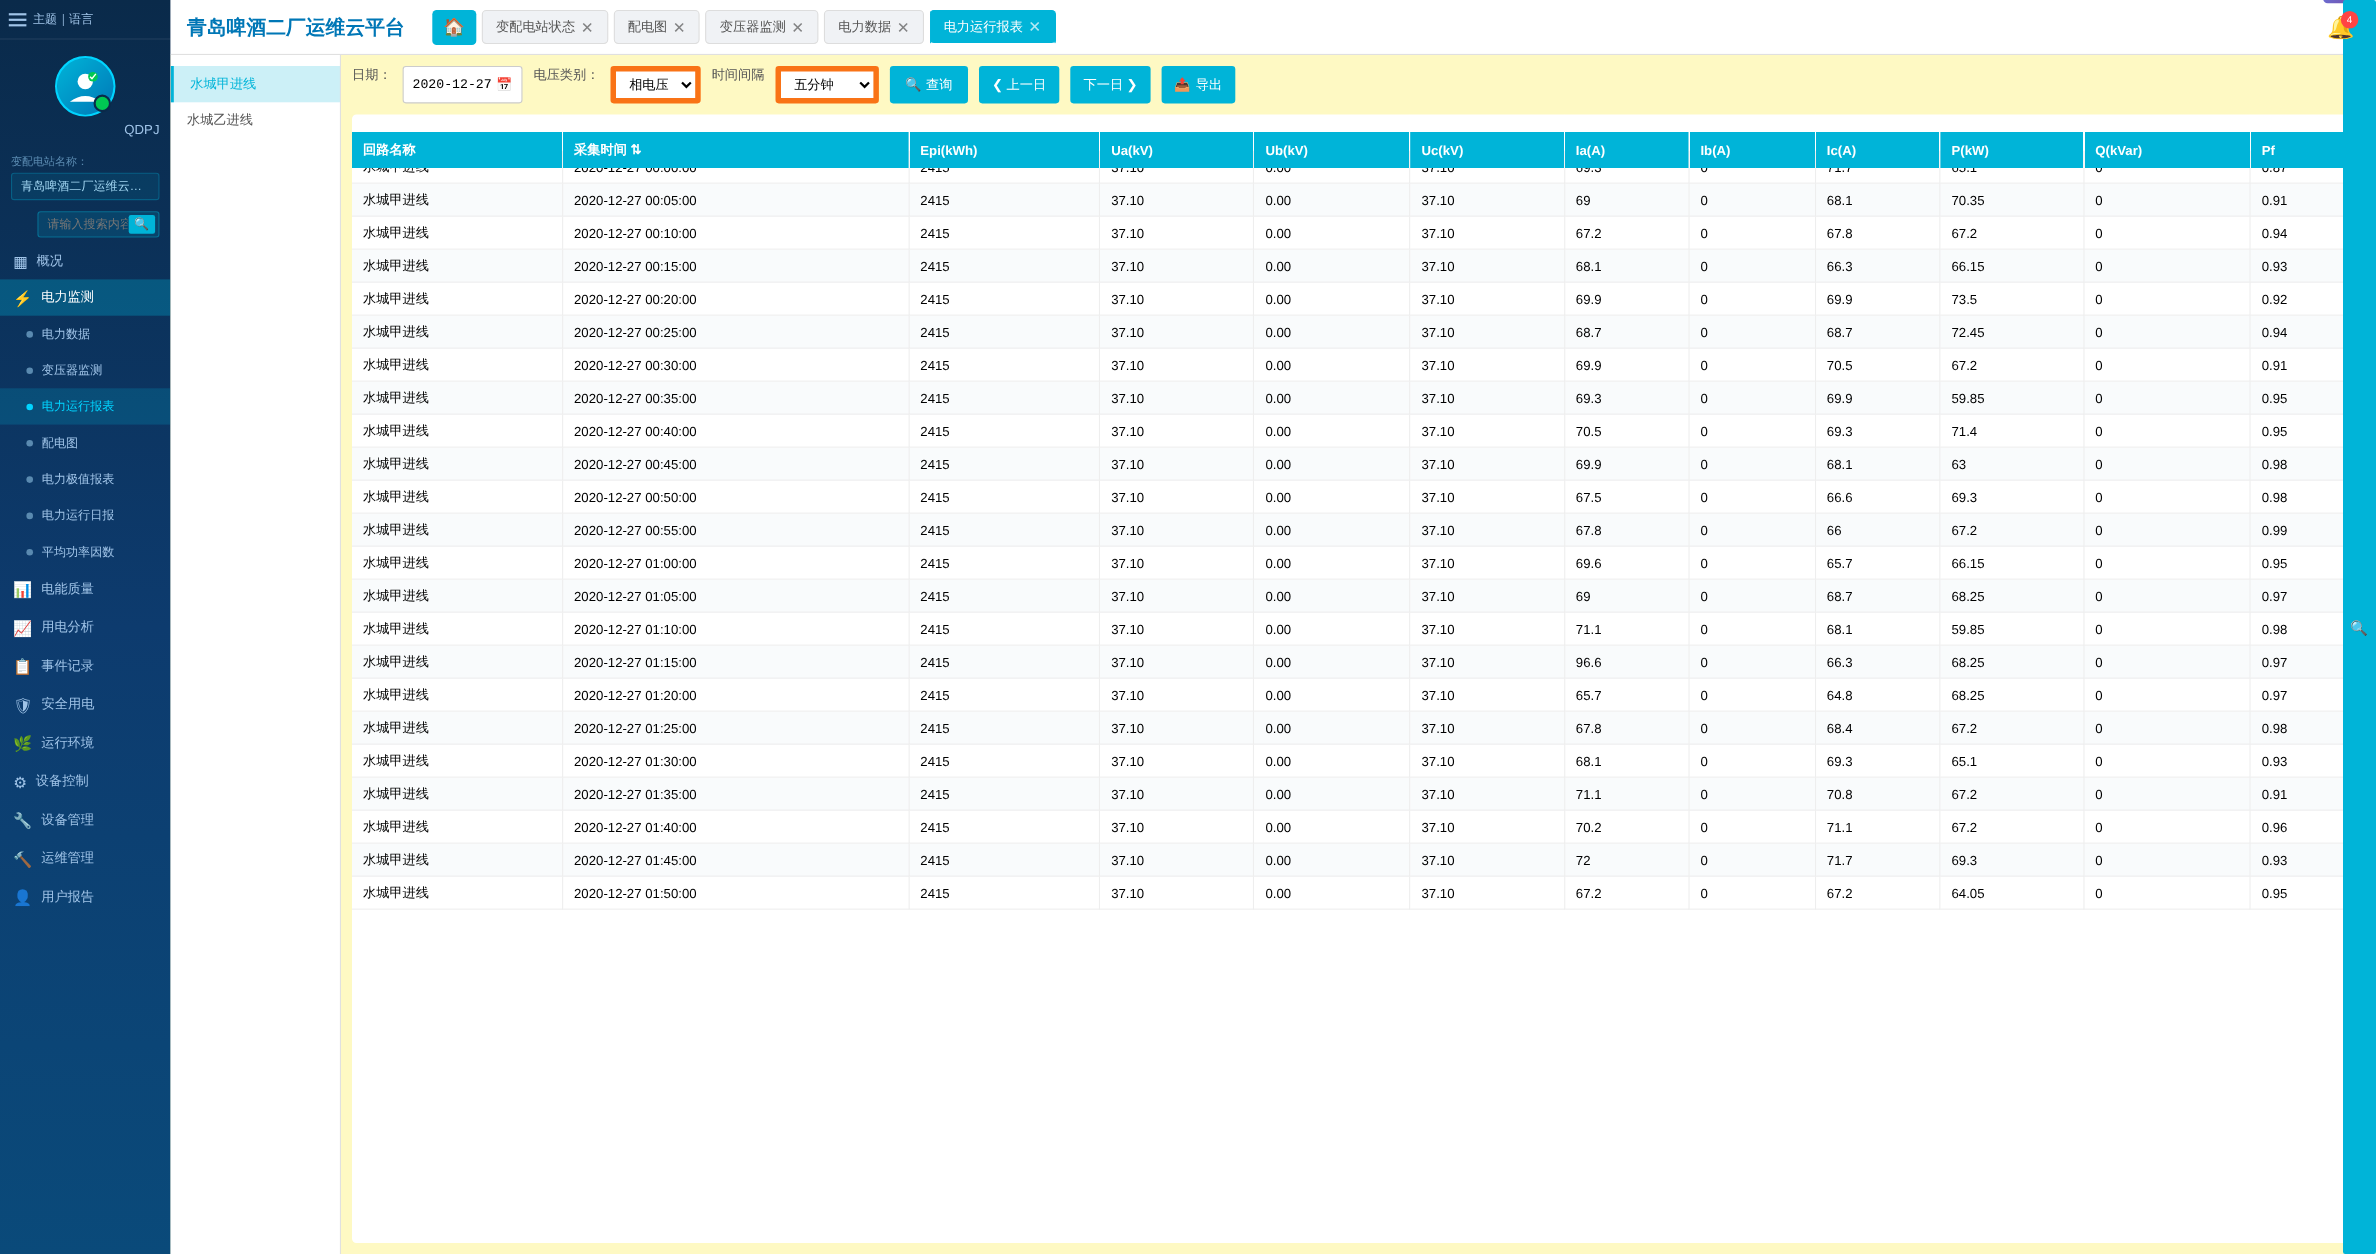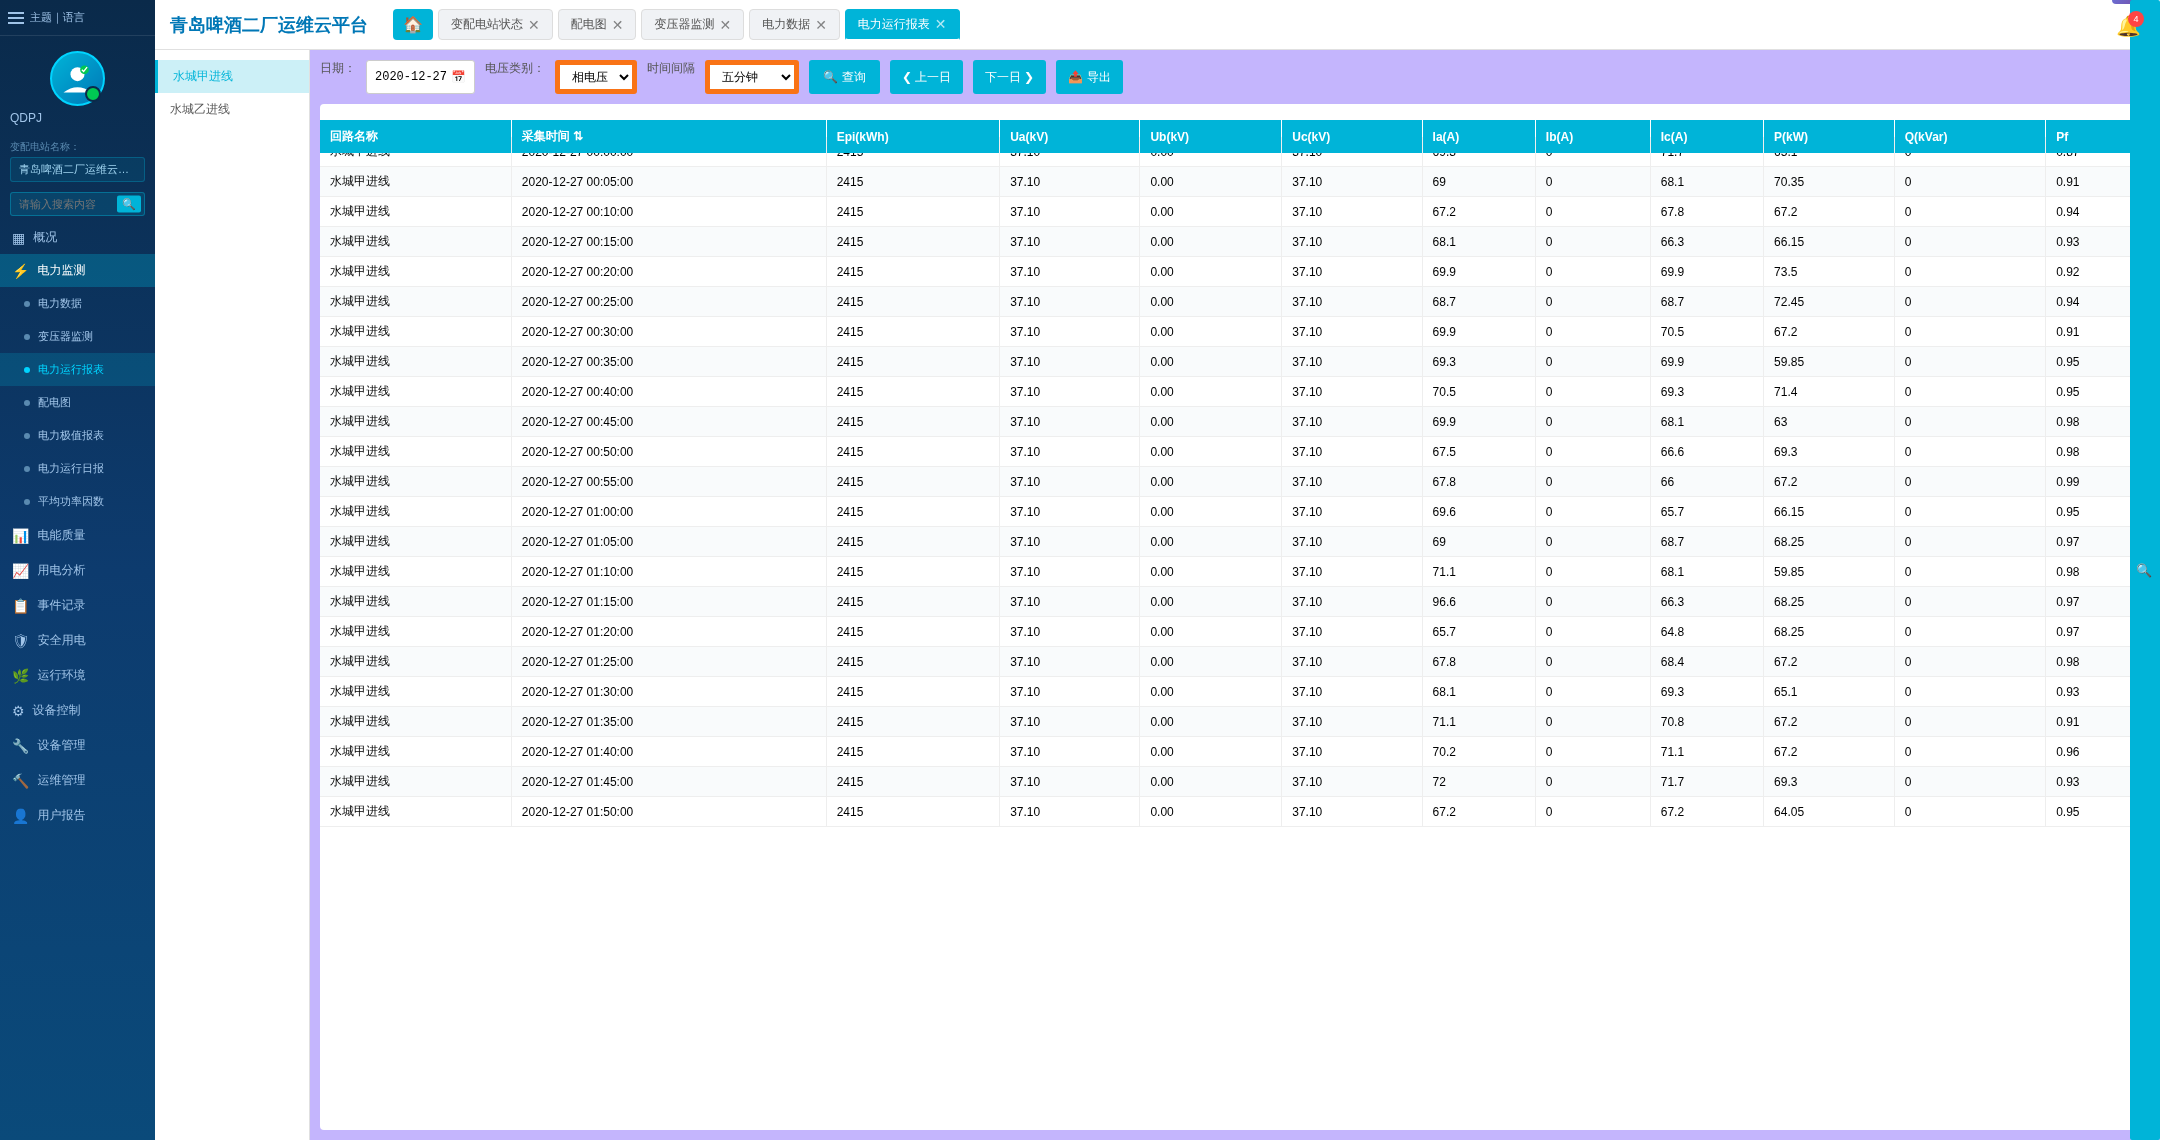--- a/index.html
+++ b/index.html
@@ -3,21 +3,21 @@
   <meta charset="utf-8">
   <style>
     * { margin: 0; padding: 0; box-sizing: border-box; }
     body { font-family: 'Microsoft YaHei', Arial, sans-serif; font-size: 13px; background: #f0f2f5; display: flex; height: 100vh; overflow: hidden; }
 
     
     .sidebar { width: 155px; background: linear-gradient(180deg, #0a2a4a 0%, #0d3b6e 50%, #0a4a7a 100%); color: #fff; display: flex; flex-direction: column; flex-shrink: 0; }
     .sidebar-header { padding: 10px 8px; border-bottom: 1px solid rgba(255,255,255,0.1); display: flex; align-items: center; gap: 6px; font-size: 12px; color: #a0c4e8; }
     .hamburger { display: flex; flex-direction: column; gap: 3px; cursor: pointer; }
     .hamburger span { display: block; width: 16px; height: 2px; background: #a0c4e8; }
-    .sidebar-logo { text-align: left; padding: 15px 10px 10px; }
+    .sidebar-logo { text-align: right; padding: 15px 10px 10px; }
     .avatar-circle { width: 55px; height: 55px; border-radius: 50%; background: linear-gradient(135deg, #00b4d8, #0077b6); margin: 0 auto 5px; display: flex; align-items: center; justify-content: center; position: relative; border: 2px solid #00d4ff; }
     .avatar-circle svg { width: 35px; height: 35px; fill: #fff; }
     .avatar-badge { position: absolute; bottom: 2px; right: 2px; width: 16px; height: 16px; background: #00c853; border-radius: 50%; border: 2px solid #0a2a4a; }
     .user-label { font-size: 12px; color: #a0c4e8; }
     .station-label { font-size: 10px; color: #5a8ab0; margin-bottom: 3px; }
     .station-name-box { background: rgba(0,180,216,0.1); border: 1px solid rgba(0,180,216,0.3); padding: 4px 25px 4px 8px; border-radius: 3px; color: #a0d4f0; font-size: 11px; position: relative; cursor: pointer; }
     .station-search-btn { background: #00b4d8; border: none; color: #fff; padding: 4px 8px; border-radius: 2px; cursor: pointer; position: absolute; right: 0; top: 0; bottom: 0; }
     .nav-section { flex: 1; overflow-y: auto; }
     .nav-item { display: flex; align-items: center; gap: 8px; padding: 9px 12px; cursor: pointer; color: #a0c4e8; font-size: 12px; transition: background 0.2s; }
     .nav-item.active { background: linear-gradient(90deg, #00b4d8, #0077b6); color: #fff; }
@@ -36,21 +36,21 @@
     .tab-item { display: flex; align-items: center; gap: 5px; padding: 6px 12px; border-radius: 4px; cursor: pointer; font-size: 12px; color: #555; background: #f0f2f5; border: 1px solid #ddd; }
     .tab-item.active { background: #00b4d8; color: #fff; border-color: #00b4d8; }
     .tab-close { font-size: 14px; line-height: 1; opacity: 0.7; }
     .top-right { margin-left: auto; display: flex; align-items: center; gap: 10px; flex-direction: column; }
     .notif-btn { position: relative; background: none; border: none; cursor: pointer; font-size: 20px; color: #555; }
     .notif-badge { position: absolute; top: -3px; right: -3px; background: #ff4444; color: #fff; font-size: 9px; border-radius: 50%; width: 16px; height: 16px; display: flex; align-items: center; justify-content: center; }
     .power-btn { background: none; border: none; cursor: pointer; font-size: 18px; color: #555; }
     .ai-badge { background: linear-gradient(135deg, #667eea 0%, #764ba2 100%); color: #fff; padding: 4px 10px; border-radius: 4px; font-size: 13px; font-weight: bold; cursor: pointer; }
 
     
-    .content-area { flex: 1; display: flex; overflow: hidden; background: #c4b5fd; }
+    .content-area { flex: 1; display: flex; overflow: hidden; background: #fef9c3; }
     .left-panel { width: 155px; background: #fff; border-right: 1px solid #e0e0e0; padding: 10px 0; flex-shrink: 0; }
 
     
     .right-content { flex: 1; padding: 10px; overflow: hidden; display: flex; flex-direction: column; }
 
     
     .toolbar { display: flex; gap: 10px; margin-bottom: 10px; flex-wrap: wrap; }
     .toolbar-label { font-size: 12px; color: #555; }
     .date-input { display: flex; align-items: center; gap: 4px; border: 1px solid #ccc; border-radius: 3px; padding: 4px 8px; background: #fff; font-size: 12px; cursor: pointer; font-family: Liberation Mono, monospace; }
     .select-box { padding: 4px 8px; border: 5px solid #f97316; border-radius: 3px; font-size: 12px; background: #fff; cursor: pointer; }
@@ -100,21 +100,21 @@
   </div>
 
   <div style="padding: 5px 10px;">
     <div class="station-label">变配电站名称：</div>
     <div style="display:flex; align-items:center; gap:4px;">
       <div class="station-name-box" style="flex:1; font-size:11px; padding:4px 8px; background:rgba(0,180,216,0.1); border:1px solid rgba(0,180,216,0.3); border-radius:3px; color:#a0d4f0; overflow:hidden; text-overflow:ellipsis; white-space:nowrap;">青岛啤酒二厂运维云平台</div>
       <button class="station-search-btn" style="background:#00b4d8; border:none; color:#fff; padding:4px 7px; border-radius:2px; cursor:pointer; font-size:13px;">🔍</button>
     </div>
   </div>
 
-  <div style="padding: 5px 10px; position:relative;">
+  <div style="padding: 5px 10px; position:relative;margin-left:24px;">
     <input type="text" style="width: 100%; padding: 5px 28px 5px 8px; background: rgba(0, 180, 216, 0.15); border: 1px solid rgba(0, 180, 216, 0.4); border-radius: 3px; color: rgb(160, 212, 240); font-size: 11px; outline: none;" placeholder="请输入搜索内容">
     <button style="position:absolute; right:14px; top:50%; transform:translateY(-50%); background:#00b4d8; border:none; color:#fff; cursor:pointer; padding:2px 5px; border-radius:2px; font-size:11px;">🔍</button>
   </div>
 
   <div class="nav-section">
 
     <div class="nav-item" style="padding: 8px 12px;">
       <span style="font-size:14px;">▦</span>
       <span>概况</span>
     </div>

